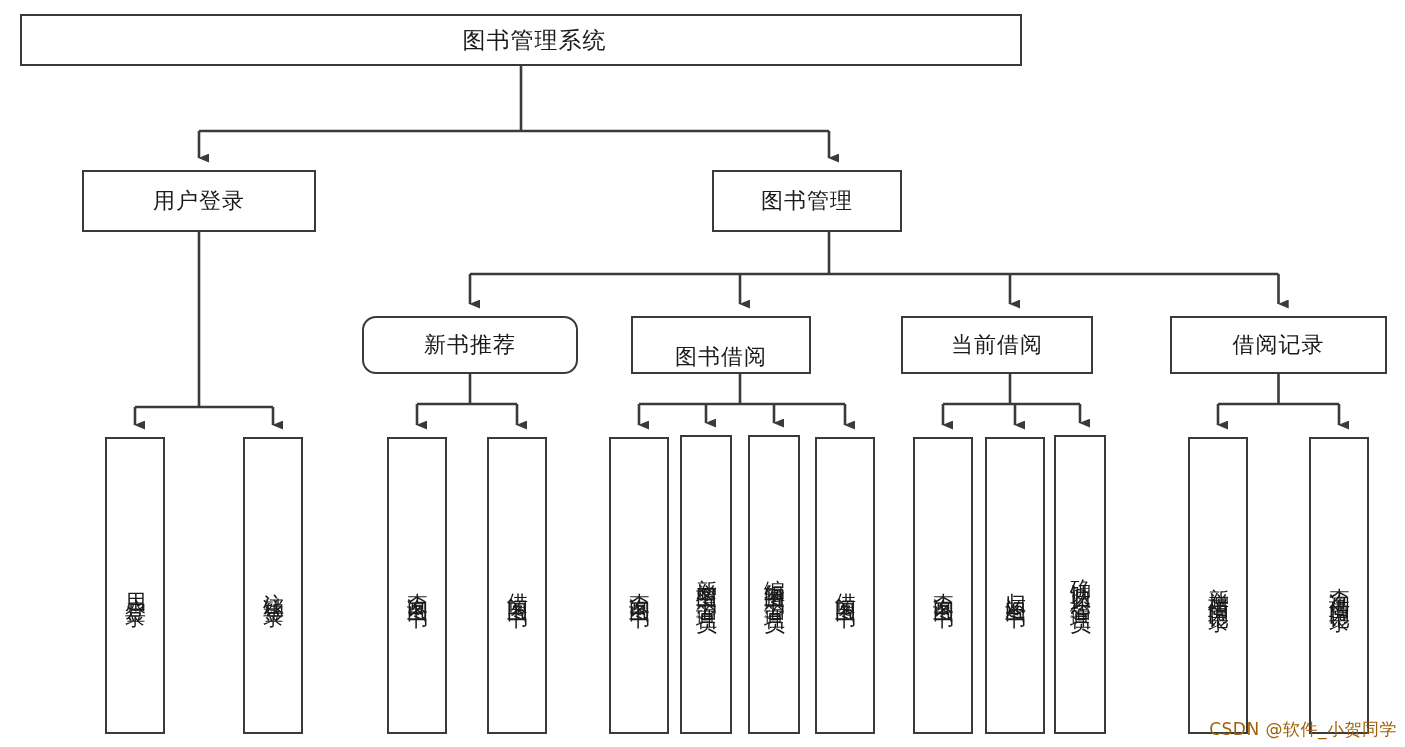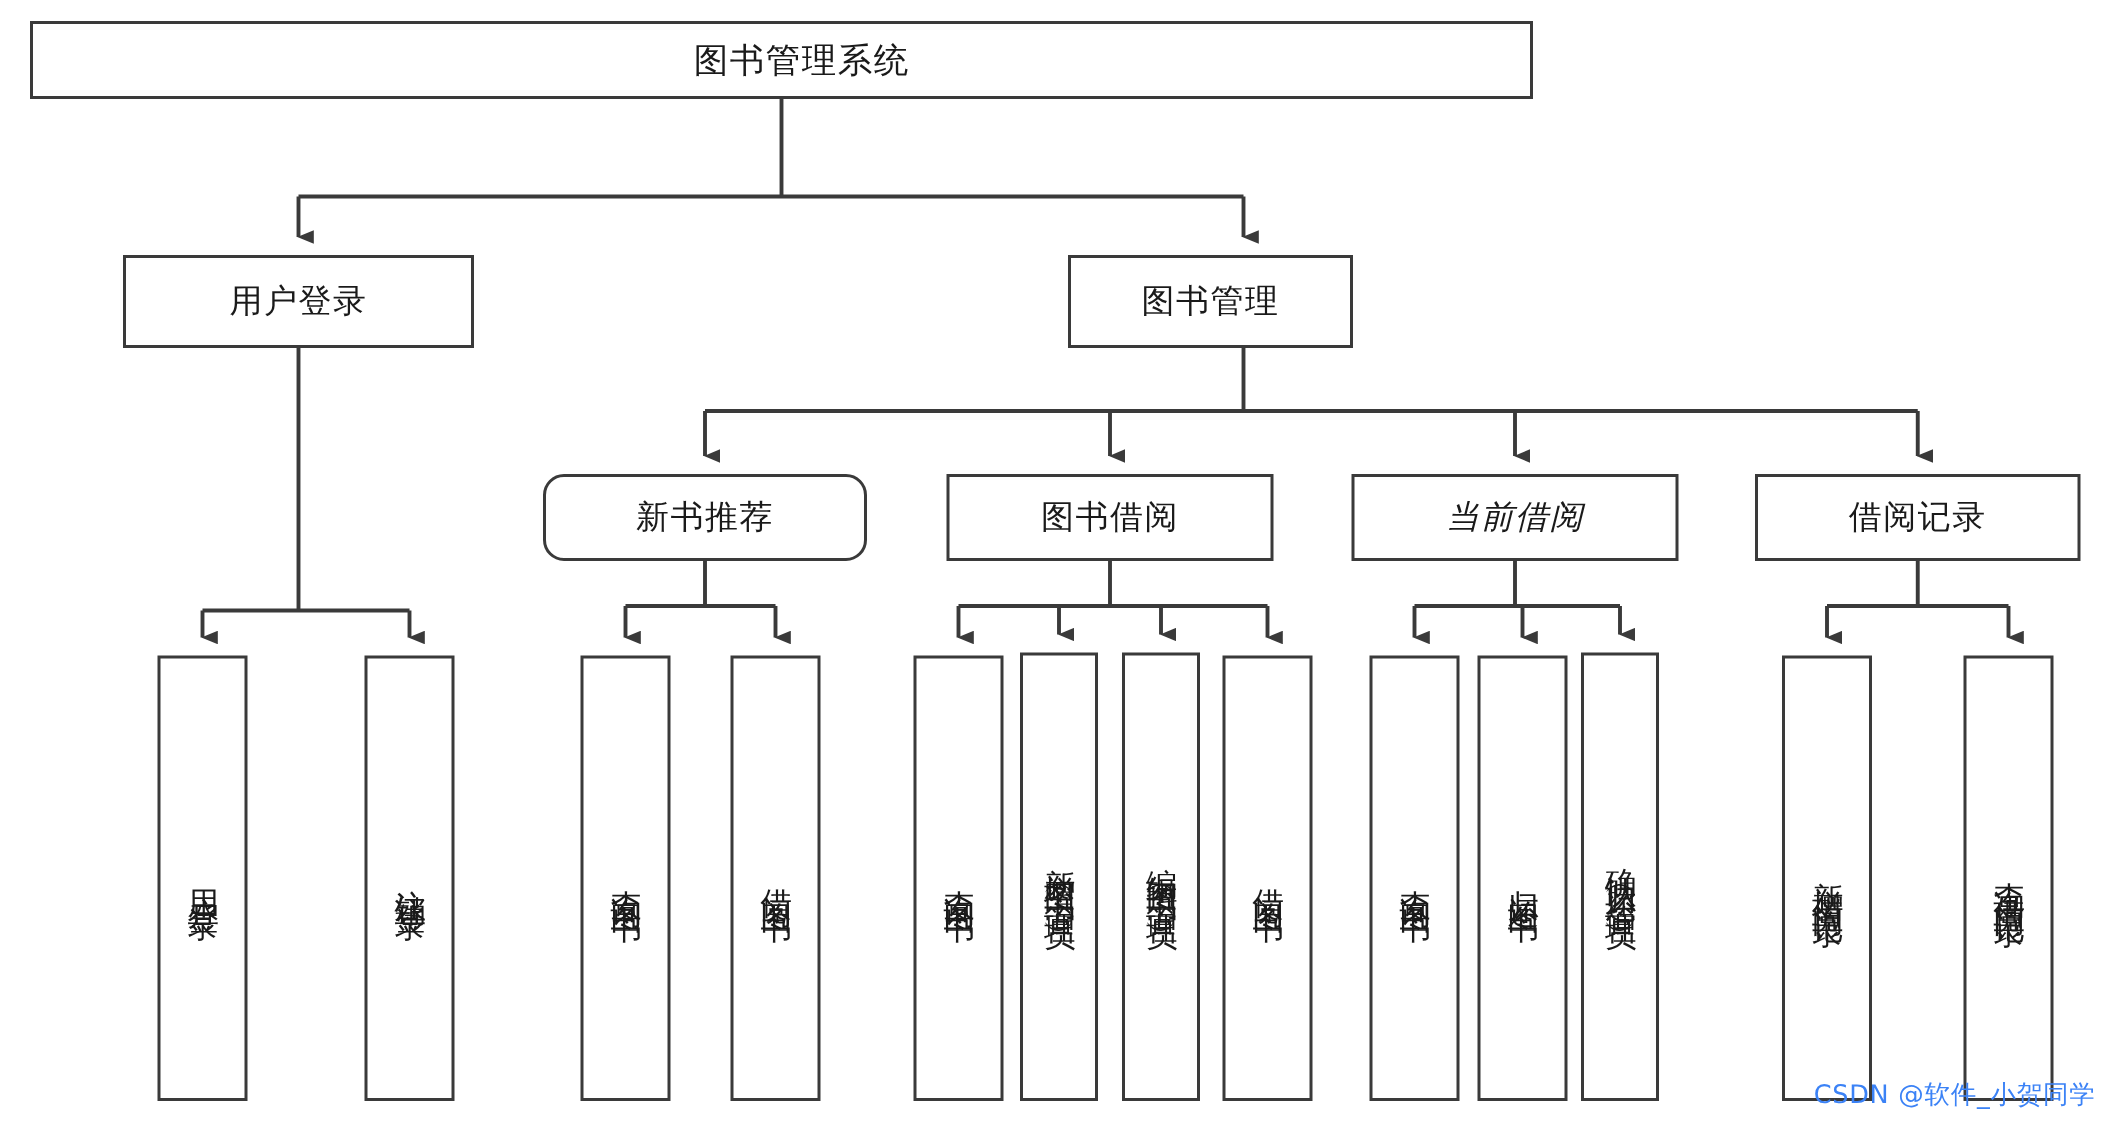--- a/index.html
+++ b/index.html
@@ -59,21 +59,21 @@
     white-space: nowrap;
   }
   .node-root {
     font-size: 23px;
   }
   #watermark {
     position: absolute;
     right: 8px;
     bottom: 6px;
     font-size: 17px;
-    color: #3b82f6;
+    color: #a16207;
     letter-spacing: 0.5px;
     z-index: 5;
     white-space: nowrap;
   }
 </style>
 </head>
 <body>
 
 <div id="diagram-root">
 
@@ -127,24 +127,24 @@
   <div class="node node-h" style="left: 82px; top: 170px; width: 234px; height: 62px;">
     <span class="hlabel">用户登录</span>
   </div>
   <div class="node node-h" style="left: 712px; top: 170px; width: 190px; height: 62px;">
     <span class="hlabel">图书管理</span>
   </div>
 
   <div class="node node-h" style="left: 362px; top: 316px; width: 216px; height: 58px; border-radius: 14px;">
     <span class="hlabel">新书推荐</span>
   </div>
-  <div class="node node-h" style="left: 631px; top: 316px; width: 218px; height: 58px;">
+  <div class="node node-h" style="left: 631px; top: 316px; width: 180px; height: 58px; align-items: flex-end;">
     <span class="hlabel">图书借阅</span>
   </div>
-  <div class="node node-h" style="left: 901px; top: 316px; width: 218px; height: 58px; font-style: italic;">
+  <div class="node node-h" style="left: 901px; top: 316px; width: 192px; height: 58px;">
     <span class="hlabel">当前借阅</span>
   </div>
   <div class="node node-h" style="left: 1170px; top: 316px; width: 217px; height: 58px;">
     <span class="hlabel">借阅记录</span>
   </div>
 
   <div class="node node-v" style="left: 105px; top: 437px; width: 60px; height: 297px;">
     <span class="vlabel">用户登录</span>
   </div>
   <div class="node node-v" style="left: 243px; top: 437px; width: 60px; height: 297px;">

